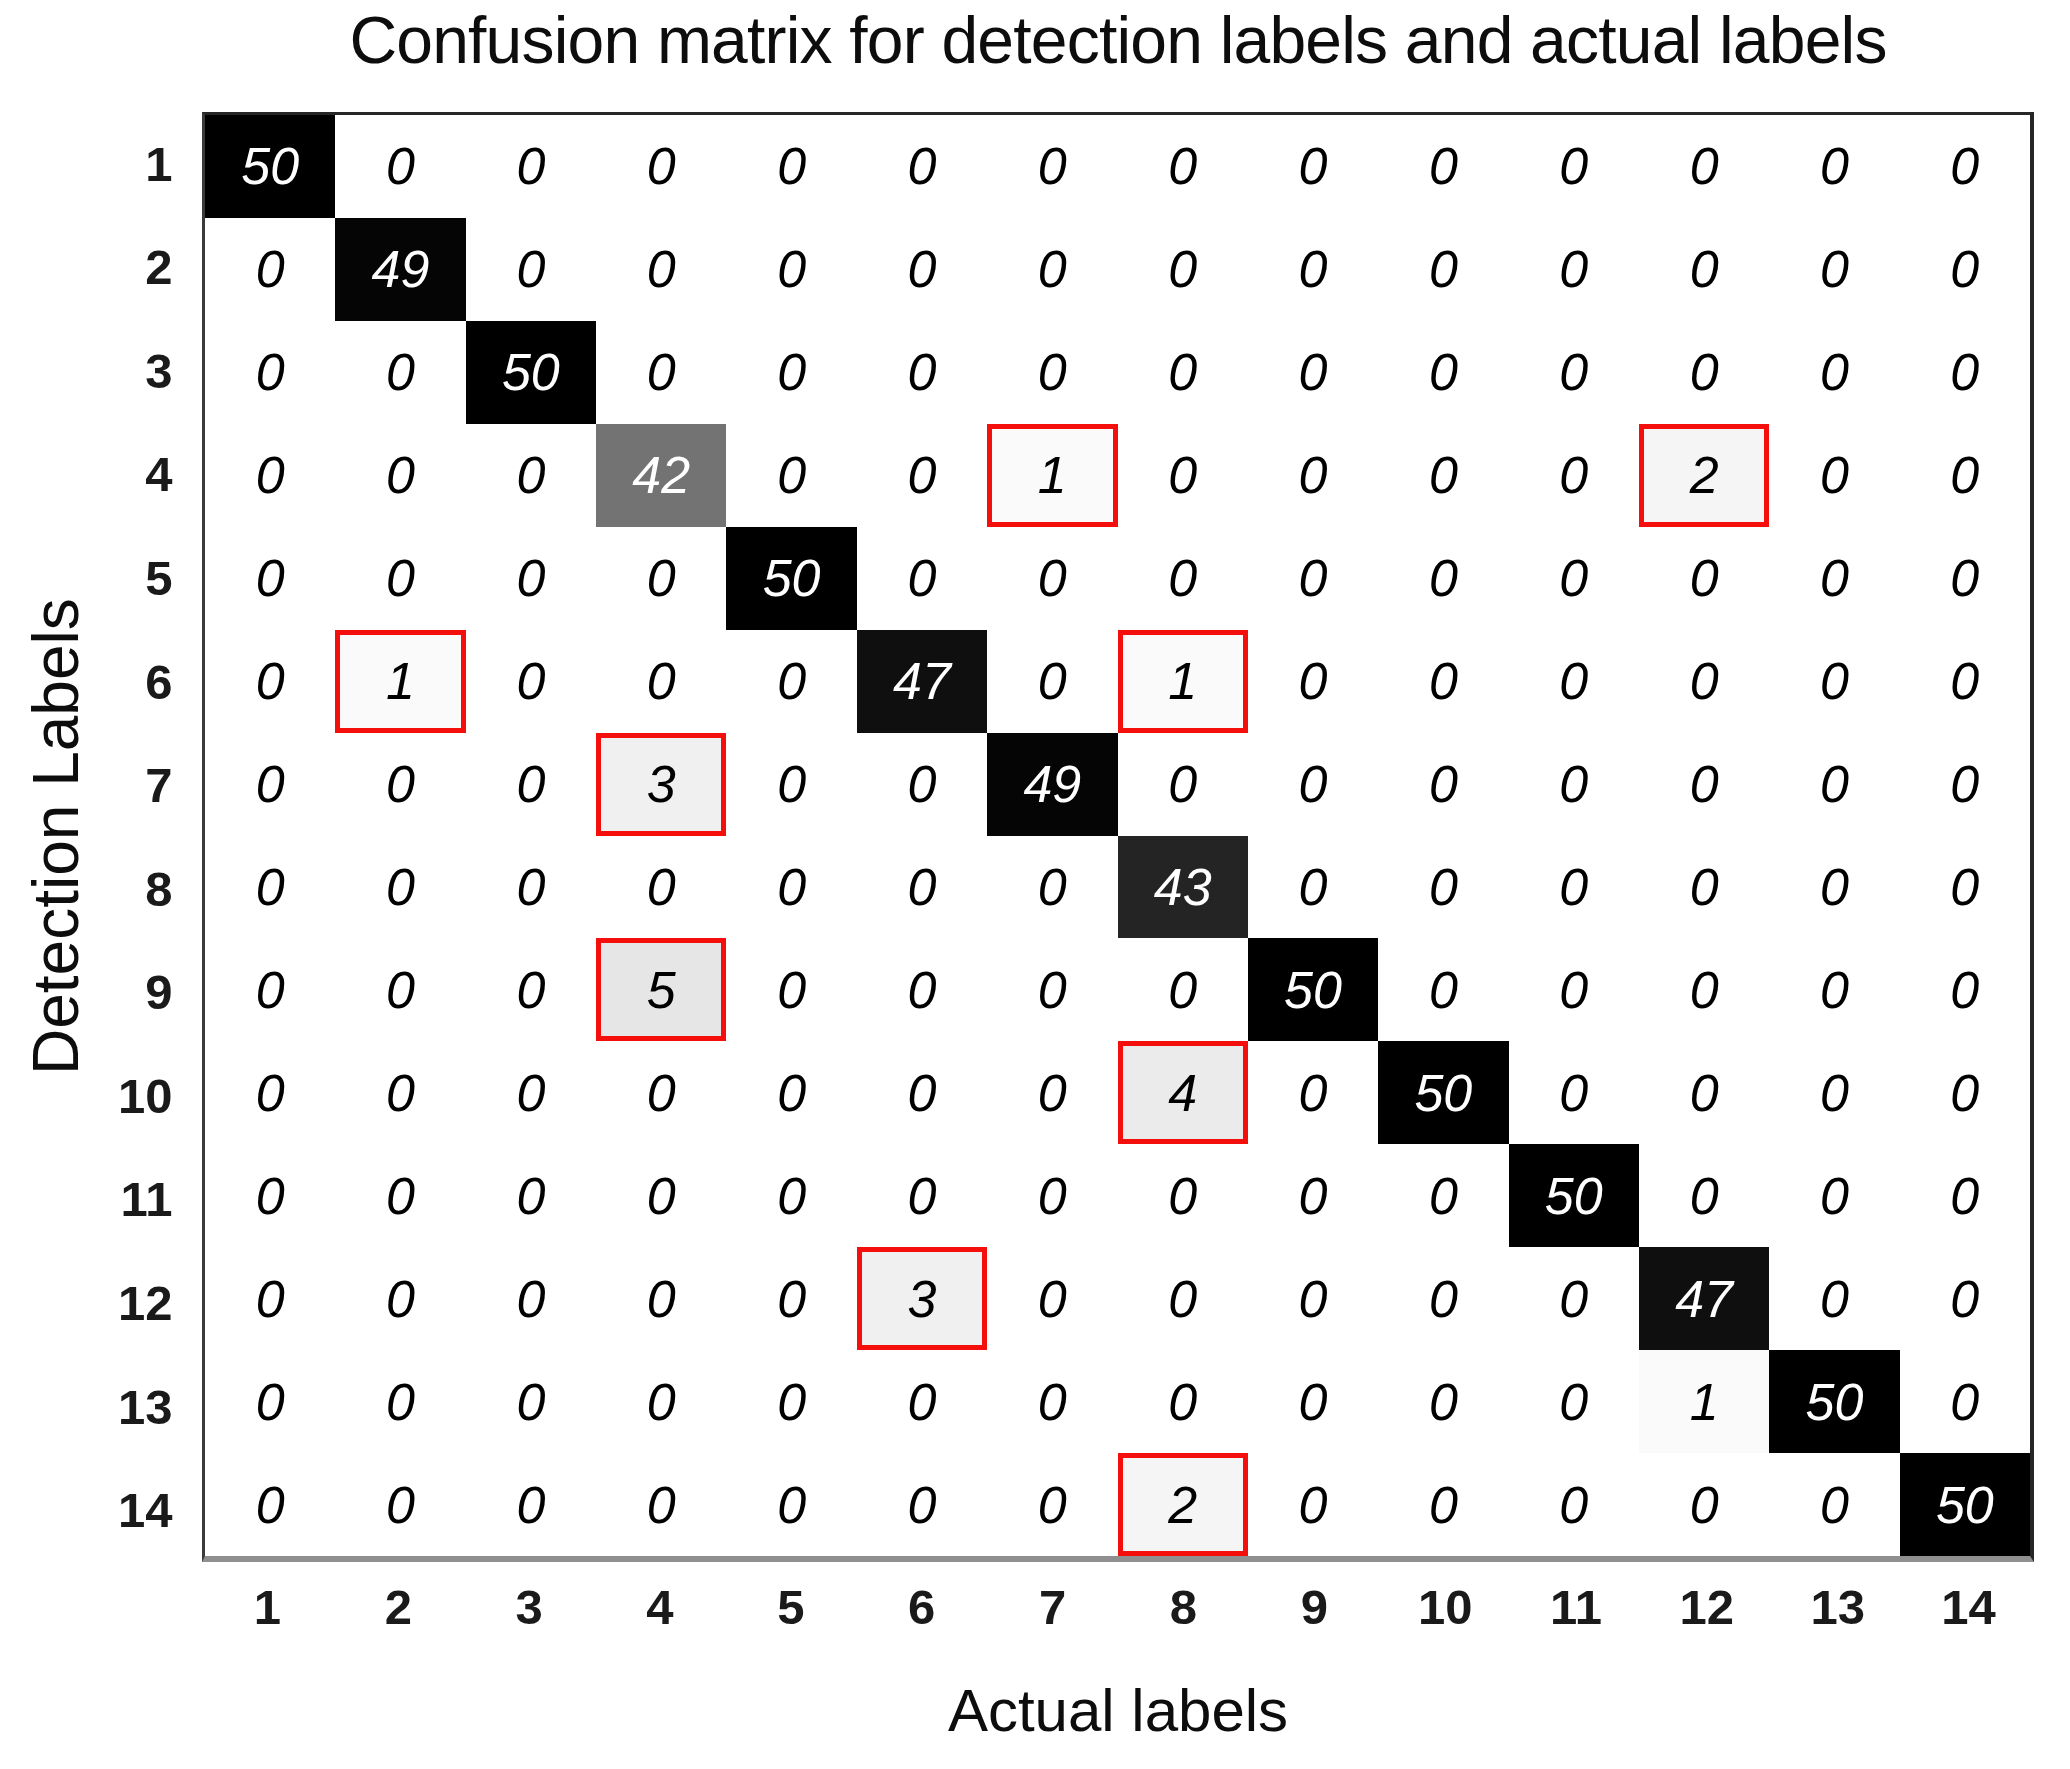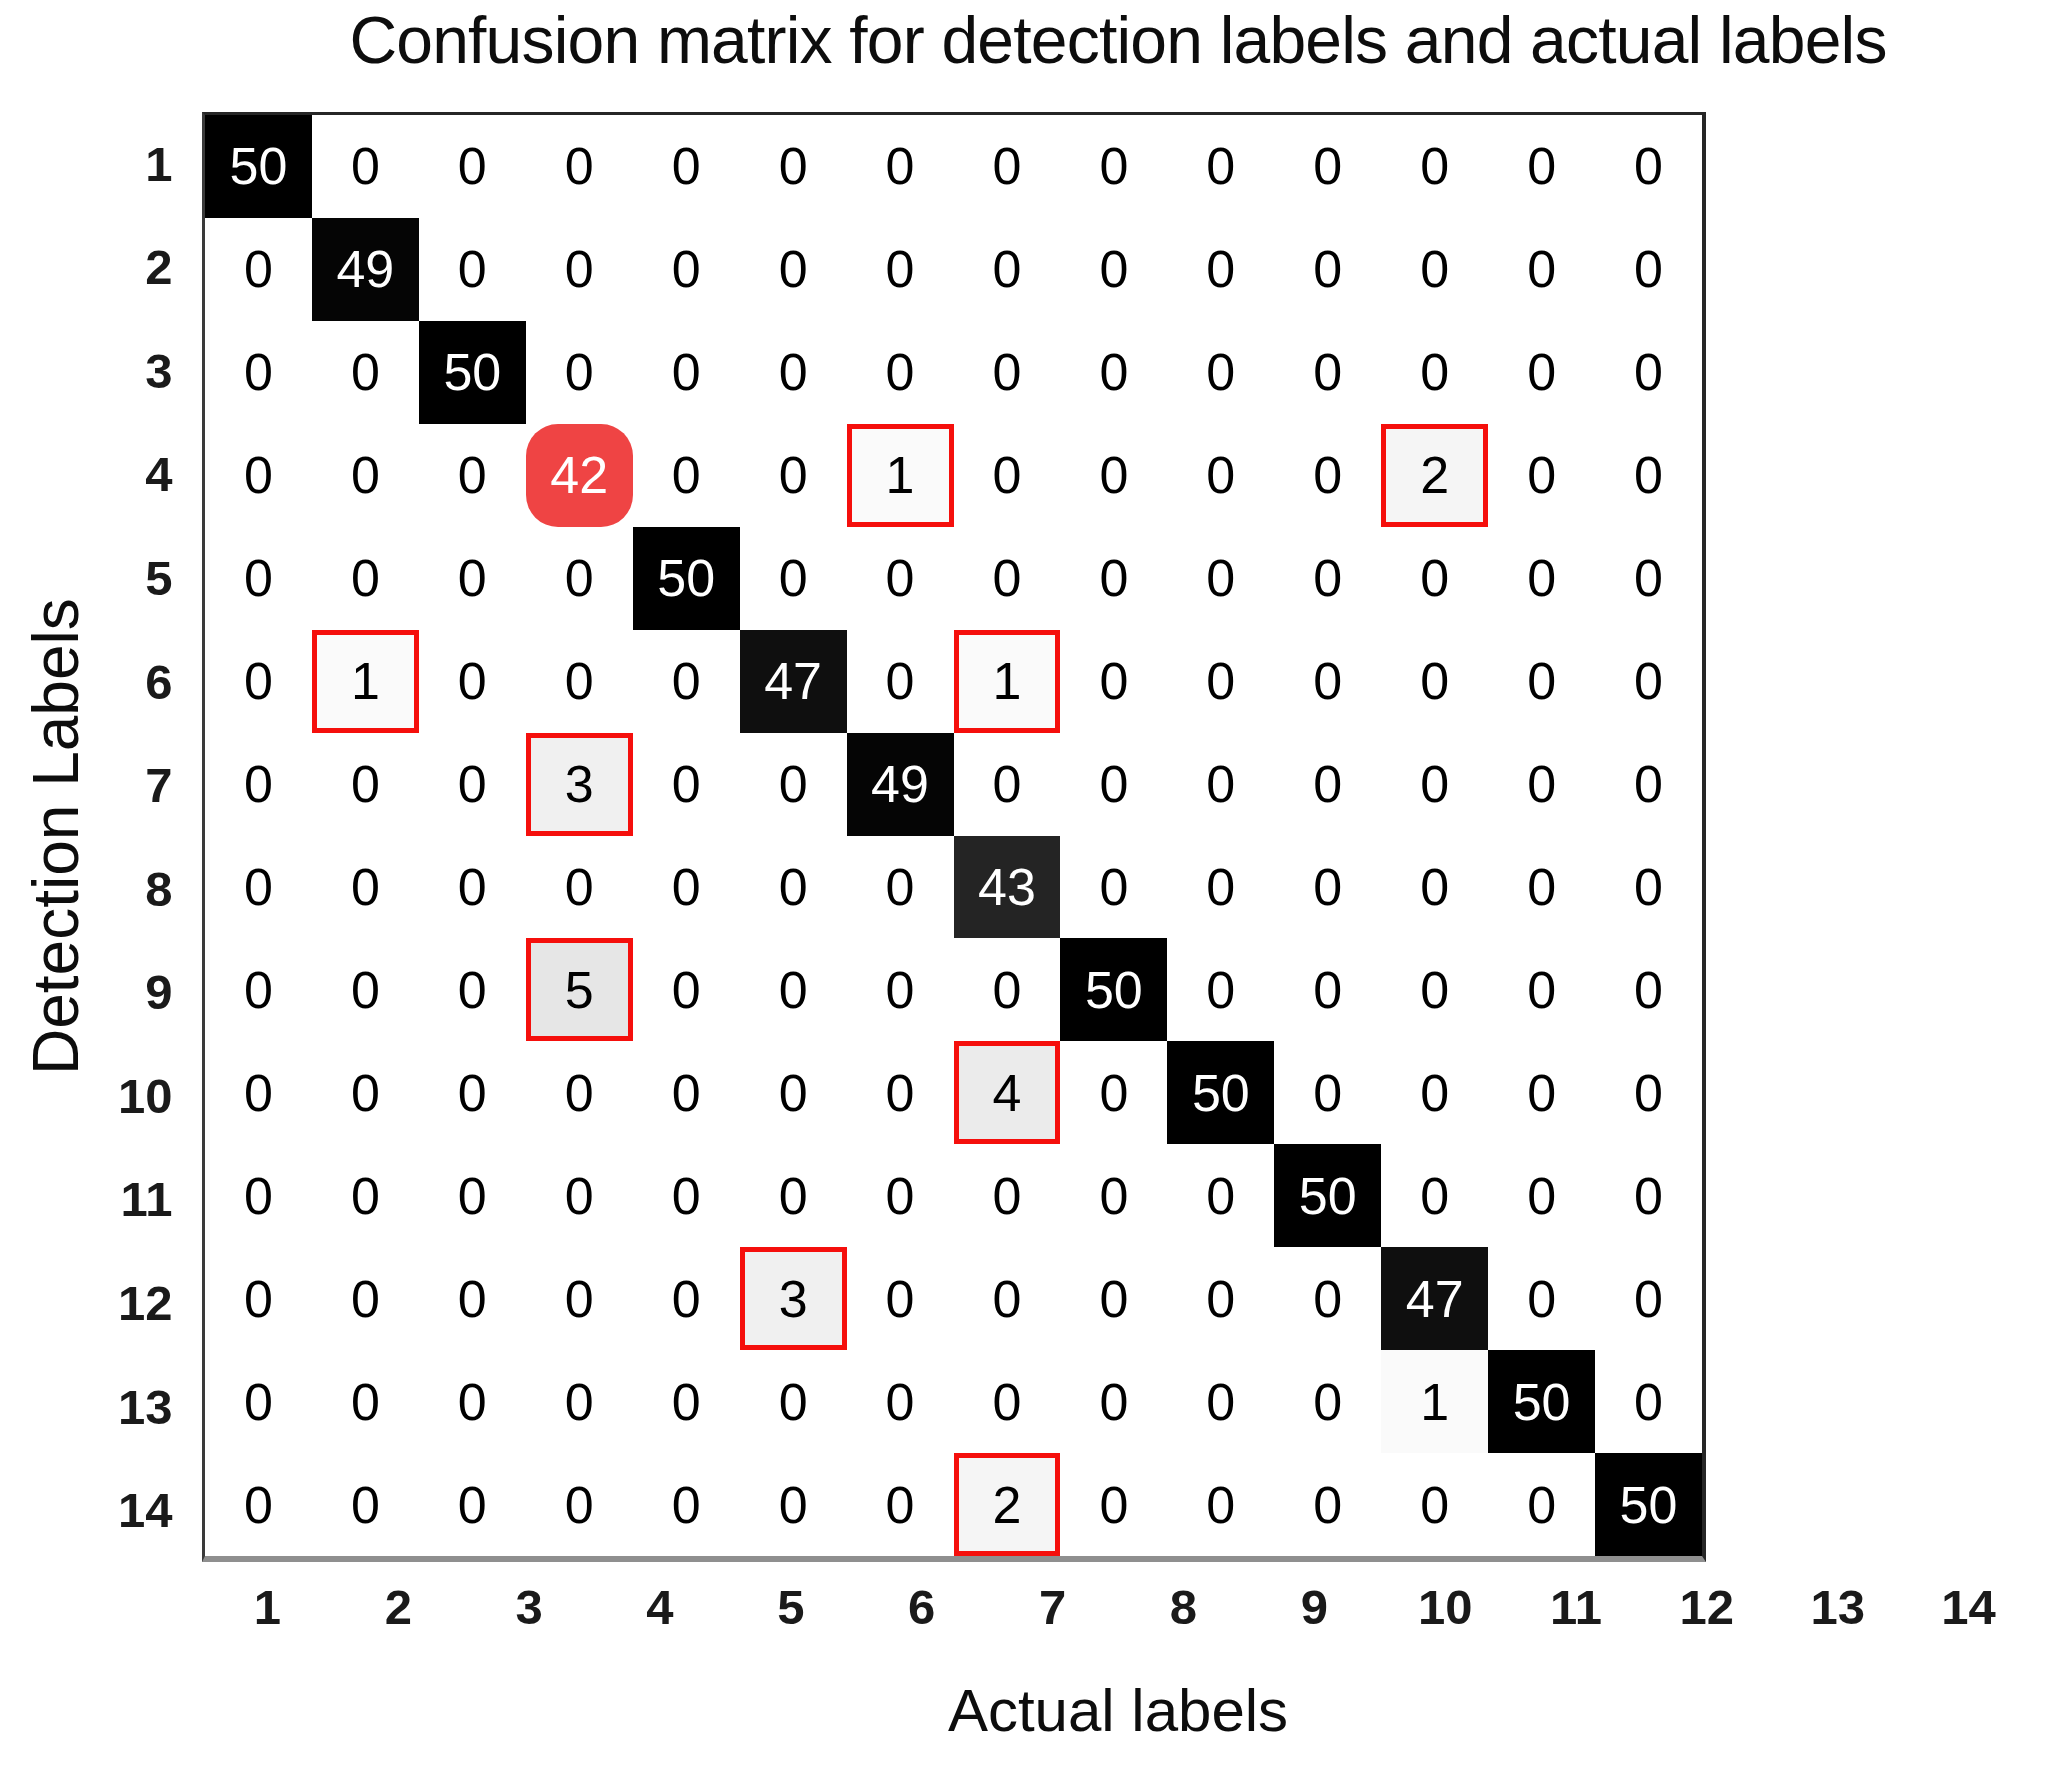--- a/index.html
+++ b/index.html
@@ -6,30 +6,31 @@
   body{width:2070px;height:1769px;font-family:"Liberation Sans","DejaVu Sans",sans-serif;}
   .stage{position:relative;width:2070px;height:1769px;background:#fff;overflow:hidden;}
 
   .chart-title{
     position:absolute;left:202px;top:1.7px;width:1832px;
     text-align:center;font-size:66px;font-weight:400;color:#0d0d0d;
     letter-spacing:-0.8px;white-space:nowrap;
   }
 
   .plot{
-    position:absolute;left:202px;top:112px;width:1504px;height:1450px;
+    position:absolute;left:202px;top:112px;width:1832px;height:1450px;
     box-sizing:border-box;
     display:grid;
     grid-template-columns:repeat(14,1fr);
     grid-template-rows:repeat(14,1fr);
     border-top:3.4px solid #262626;
     border-left:3.4px solid #3a3a3a;
     border-right:4.2px solid #262626;
     border-bottom:6.7px solid #8f8f8f;
     background:#fff;
+    font-style:italic;
   }
   .cell{
     display:flex;align-items:center;justify-content:center;
     font-size:52px;line-height:1;font-weight:400;
   }
 
   .yticks{
     position:absolute;left:0;top:112px;width:191px;height:1450px;
     display:grid;grid-template-rows:repeat(14,1fr);
   }
@@ -119,21 +120,21 @@
       <div class="cell" style="background: rgb(255, 255, 255); color: rgb(0, 0, 0);">0</div>
       <div class="cell" style="background: rgb(255, 255, 255); color: rgb(0, 0, 0);">0</div>
       <div class="cell" style="background: rgb(255, 255, 255); color: rgb(0, 0, 0);">0</div>
       <div class="cell" style="background: rgb(255, 255, 255); color: rgb(0, 0, 0);">0</div>
       <div class="cell" style="background: rgb(255, 255, 255); color: rgb(0, 0, 0);">0</div>
       <div class="cell" style="background: rgb(255, 255, 255); color: rgb(0, 0, 0);">0</div>
       <div class="cell" style="background: rgb(255, 255, 255); color: rgb(0, 0, 0);">0</div>
       <div class="cell" style="background: rgb(255, 255, 255); color: rgb(0, 0, 0);">0</div>
       <div class="cell" style="background: rgb(255, 255, 255); color: rgb(0, 0, 0);">0</div>
       <div class="cell" style="background: rgb(255, 255, 255); color: rgb(0, 0, 0);">0</div>
-      <div class="cell" style="background: #ef4444; color: rgb(255, 255, 255); border-radius: 32px;">42</div>
+      <div class="cell" style="background: #737373; color: rgb(255, 255, 255);">42</div>
       <div class="cell" style="background: rgb(255, 255, 255); color: rgb(0, 0, 0);">0</div>
       <div class="cell" style="background: rgb(255, 255, 255); color: rgb(0, 0, 0);">0</div>
       <div class="cell" style="background: rgb(250, 250, 250); color: rgb(0, 0, 0); box-shadow: rgb(245, 15, 12) 0px 0px 0px 5px inset;">1</div>
       <div class="cell" style="background: rgb(255, 255, 255); color: rgb(0, 0, 0);">0</div>
       <div class="cell" style="background: rgb(255, 255, 255); color: rgb(0, 0, 0);">0</div>
       <div class="cell" style="background: rgb(255, 255, 255); color: rgb(0, 0, 0);">0</div>
       <div class="cell" style="background: rgb(255, 255, 255); color: rgb(0, 0, 0);">0</div>
       <div class="cell" style="background: rgb(245, 245, 245); color: rgb(0, 0, 0); box-shadow: rgb(245, 15, 12) 0px 0px 0px 5px inset;">2</div>
       <div class="cell" style="background: rgb(255, 255, 255); color: rgb(0, 0, 0);">0</div>
       <div class="cell" style="background: rgb(255, 255, 255); color: rgb(0, 0, 0);">0</div>

